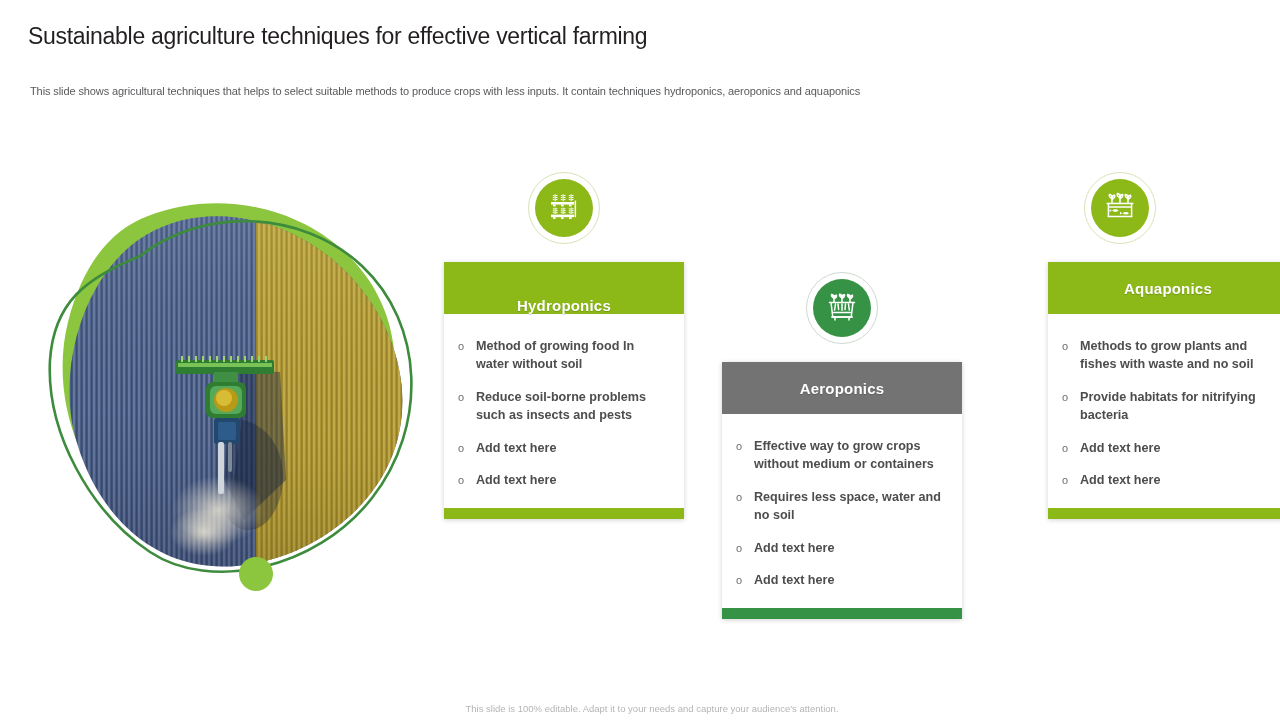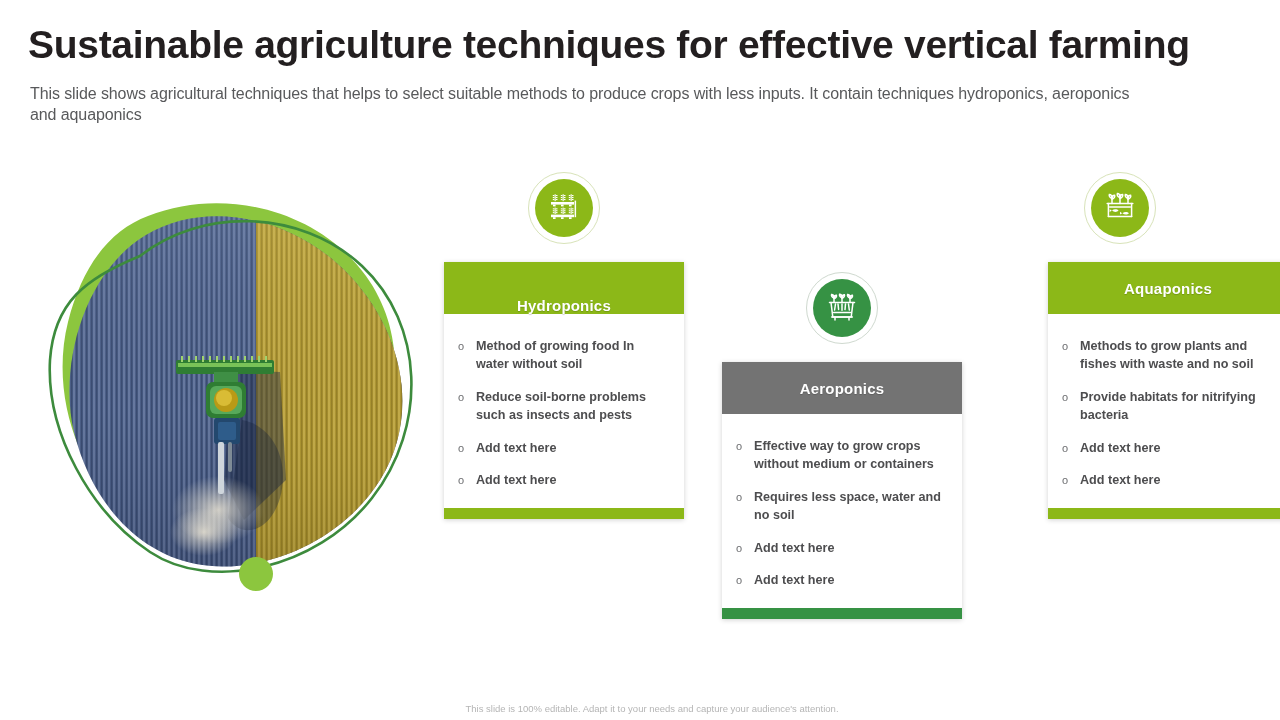--- a/index.html
+++ b/index.html
@@ -22,33 +22,33 @@
     height: 720px;
     background: #ffffff;
   }
 
   
   .page-title {
     position: absolute;
     left: 28px;
     top: 24px;
     width: 1210px;
-    font-size: 39px;
-    font-weight: bold;
+    font-size: 23px;
+    font-weight: normal;
     color: #231f20;
     letter-spacing: -0.3px;
     line-height: 1.1;
     white-space: nowrap;
   }
   .page-subtitle {
     position: absolute;
     left: 30px;
     top: 84px;
     width: 1120px;
-    font-size: 16px;
+    font-size: 11px;
     color: #58595b;
     line-height: 1.3;
     letter-spacing: -0.1px;
   }
 
   
   .visual {
     position: absolute;
     left: 28px;
     top: 180px;

